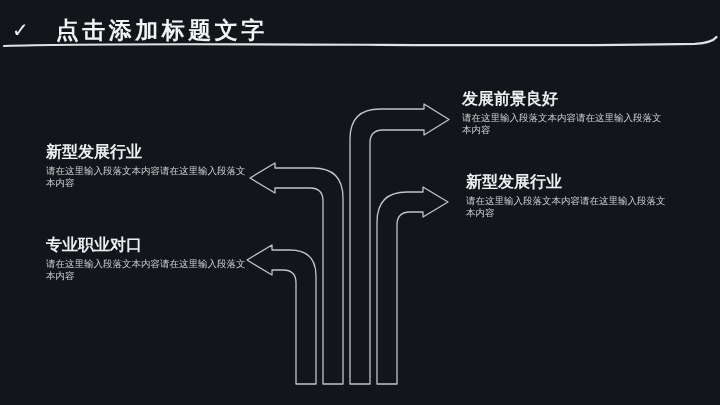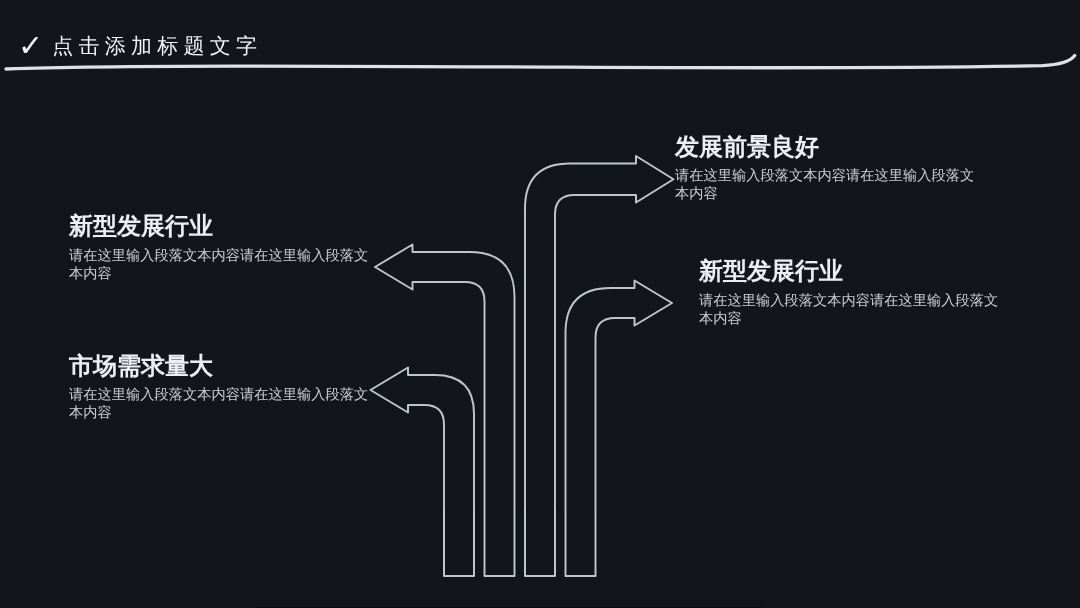--- a/index.html
+++ b/index.html
@@ -11,23 +11,23 @@
   }
   .art{position:absolute;left:0;top:0;width:720px;height:405px;display:block;}
   .tube{fill:none;stroke:var(--arrow_stroke,#c0c5c9);stroke-width:1.3;stroke-linejoin:round;}
   .underline{fill:none;stroke:var(--underline_color,#dfe3e6);stroke-width:2.2;stroke-linecap:round;}
   .titlebar{position:absolute;left:12px;top:19px;display:flex;align-items:center;cursor:default;}
   .check{
     font-family:"DejaVu Sans","Liberation Sans",sans-serif;
     color:var(--title_color,#f2f3f4);font-size:20px;font-weight:bold;line-height:22px;
   }
   .title-text{
-    margin-left:6px;color:var(--title_color,#f2f3f4);
+    margin-left:27px;color:var(--title_color,#f2f3f4);
     font-family:"Liberation Sans","DejaVu Sans",sans-serif;
-    font-size:14px;font-weight:normal;letter-spacing:3.5px;line-height:22px;
+    font-size:23px;font-weight:bold;letter-spacing:3.5px;line-height:22px;
   }
   .block{position:absolute;width:203px;}
   .block .h{
     color:var(--heading_color,#eceff1);
     font-size:16px;font-weight:bold;line-height:19px;white-space:nowrap;
   }
   .block .b{
     margin-top:4px;color:var(--body_color,#cdd1d4);
     font-size:9.5px;line-height:12px;font-weight:normal;
     word-break:break-all;
@@ -51,33 +51,33 @@
     <path class="tube" d="M 377 384 L 377 222 Q 377 192 407 192 L 423 192 L 423 187 L 448 202 L 423 217 L 423 212 L 410 212 Q 397 212 397 225 L 397 384 Z"></path>
 
     <path class="tube" d="M 316 384 L 316 276 Q 316 250 290 250 L 272 250 L 272 245 L 247 260 L 272 275 L 272 270 L 283 270 Q 296 270 296 283 L 296 384 Z"></path>
   </svg>
 
   <div class="titlebar">
     <span class="check">✓</span>
     <span class="title-text">点击添加标题文字</span>
   </div>
 
-  <div class="block right" style="left:450px;top:89px">
+  <div class="block right" style="left:462px;top:89px">
     <div class="h">发展前景良好</div>
     <div class="b">请在这里输入段落文本内容请在这里输入段落文本内容</div>
   </div>
 
   <div class="block left" style="left:46px;top:142px">
     <div class="h">新型发展行业</div>
     <div class="b">请在这里输入段落文本内容请在这里输入段落文本内容</div>
   </div>
 
   <div class="block right" style="left:466px;top:172px">
     <div class="h">新型发展行业</div>
     <div class="b">请在这里输入段落文本内容请在这里输入段落文本内容</div>
   </div>
 
   <div class="block left" style="left:46px;top:235px">
-    <div class="h">市场需求量大</div>
+    <div class="h">专业职业对口</div>
     <div class="b">请在这里输入段落文本内容请在这里输入段落文本内容</div>
   </div>
 
 </div>
 
 </body></html>

